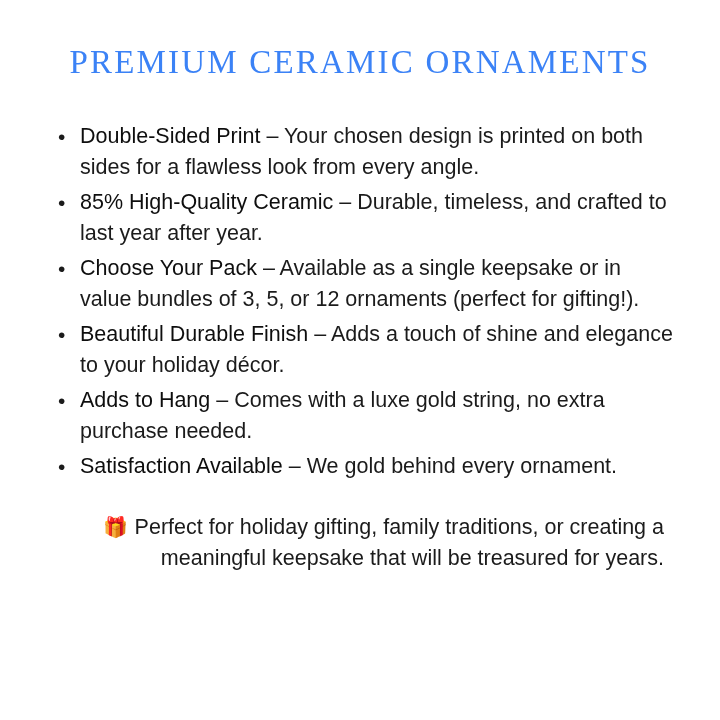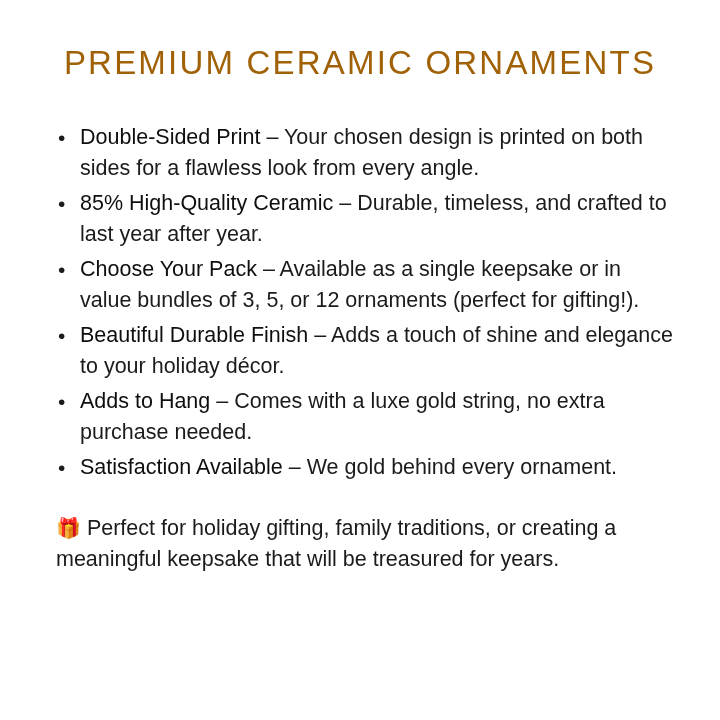--- a/index.html
+++ b/index.html
@@ -20,23 +20,23 @@
     box-sizing: border-box;
     padding: 44px 28px 20px 28px;
     display: flex;
     flex-direction: column;
   }
   .title {
     text-align: center;
     font-size: 33px;
     letter-spacing: 2.2px;
     font-weight: 400;
-    color: #a16207;
+    color: #3b82f6;
     margin: 0 0 40px 0;
-    font-family: Liberation Sans, sans-serif;
+    font-family: Liberation Serif, serif;
   }
   .features {
     list-style: none;
     margin: 0;
     padding: 0 14px 0 26px;
   }
   .features li {
     position: relative;
     font-size: 21.5px;
     line-height: 31px;
@@ -51,21 +51,21 @@
     font-size: 21px;
     line-height: 31px;
     color: #1b1b1b;
   }
   .features li b {
     font-weight: 400;
     color: #0e0e0e;
   }
   .footer {
     margin-top: 26px;
-    text-align: left;
+    text-align: right;
     font-size: 21.5px;
     line-height: 31px;
     color: #1b1b1b;
     padding: 0 28px;
   }
   .gift-icon {
     font-size: 20px;
     line-height: 31px;
   }
 </style>

